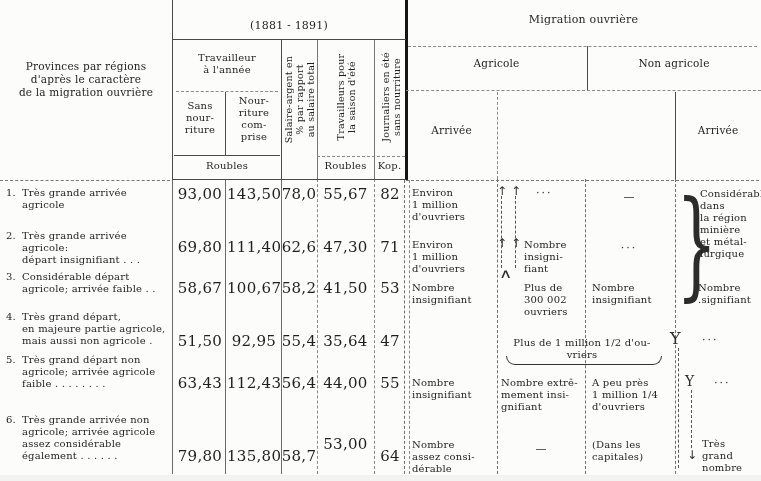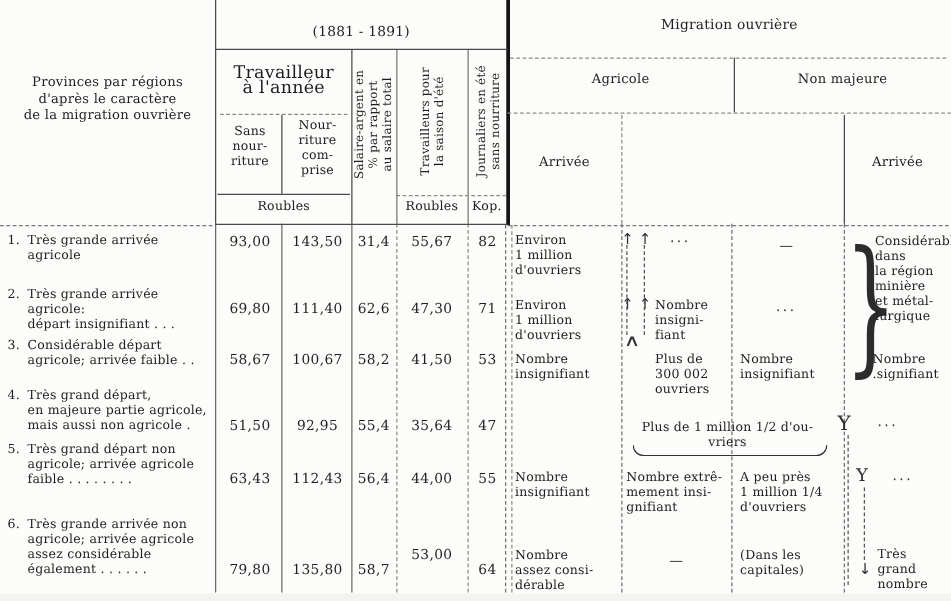--- a/index.html
+++ b/index.html
@@ -1,20 +1,20 @@
 <!DOCTYPE html>
 <html><head>
 <meta charset="utf-8">
 <style>
   html,body{margin:0;padding:0;background:#e8e8e6;}
   #screen{position:relative;width:761px;height:481px;background:#fcfcfa;overflow:hidden;
           font-family:"DejaVu Serif", serif;color:#1f1f1f;}
   .cell{position:absolute;font-size:10px;line-height:12px;white-space:pre-line;letter-spacing:.2px;}
   .c{text-align:center;}
-  .num{font-size:11px;text-align:center;letter-spacing:.3px;}
+  .num{font-size:15px;text-align:center;letter-spacing:.3px;}
   .hdr{font-size:10.5px;line-height:13px;}
   .title{font-size:11px;line-height:13px;}
   .vtext{position:absolute;transform:rotate(-90deg);transform-origin:center;text-align:center;
          white-space:pre-line;font-size:9.5px;line-height:11px;letter-spacing:.2px;}
   .vl{position:absolute;width:0;border-left:1px solid #4a4a4a;}
   .vld{position:absolute;width:0;border-left:1px dashed #8a8a86;}
   .hl{position:absolute;height:0;border-top:1px solid #4a4a4a;}
   .hld{position:absolute;height:0;border-top:1px dashed #8a8a86;}
   .thick{position:absolute;width:3px;background:#151515;}
   .arrow{position:absolute;font-family:"DejaVu Sans",sans-serif;font-size:12px;color:#2d2d2d;}
@@ -32,21 +32,21 @@
 <body>
 
 <div id="screen">
 
   <div class="cell c title" style="left:172px;top:19px;width:234px">(1881 - 1891)</div>
   <div class="cell c title" style="left:406px;top:13px;width:355px">Migration ouvrière</div>
   <div class="cell c hdr" style="left:4px;top:60px;width:164px">Provinces par régions
 d'après le caractère
 de la migration ouvrière</div>
 
-  <div class="cell c" style="left:174px;top:52px;width:106px;font-size:14px">Travailleur
+  <div class="cell c" style="left:174px;top:52px;width:106px;font-size:10px">Travailleur
 à l'année</div>
   <div class="cell c" style="left:176px;top:100px;width:48px">Sans
 nour-
 riture</div>
   <div class="cell c" style="left:228px;top:95px;width:52px">Nour-
 riture
 com-
 prise</div>
 
   <div class="vtext" style="left:251px;top:83px;width:96px">Salaire-argent en
@@ -55,21 +55,21 @@
   <div class="vtext" style="left:298px;top:86px;width:96px">Travailleurs pour
 la saison d'été</div>
   <div class="vtext" style="left:343px;top:86px;width:96px">Journaliers en été
 sans nourriture</div>
 
   <div class="cell c" style="left:174px;top:160px;width:106px">Roubles</div>
   <div class="cell c" style="left:317px;top:160px;width:57px">Roubles</div>
   <div class="cell c" style="left:374px;top:160px;width:31px">Kop.</div>
 
   <div class="cell c hdr" style="left:406px;top:57px;width:181px">Agricole</div>
-  <div class="cell c hdr" style="left:587px;top:57px;width:174px">Non majeure</div>
+  <div class="cell c hdr" style="left:587px;top:57px;width:174px">Non agricole</div>
   <div class="cell c hdr" style="left:406px;top:124px;width:91px">Arrivée</div>
   <div class="cell c hdr" style="left:675px;top:124px;width:86px">Arrivée</div>
 
   <div class="thick" style="left:405px;top:0;height:180px"></div>
   <div class="vl" style="left:172px;top:0;height:179px"></div>
   <div class="vl" style="left:225px;top:92px;height:63px"></div>
   <div class="vl" style="left:281px;top:40px;height:139px"></div>
   <div class="vl" style="left:317px;top:40px;height:139px;border-left-color:#777"></div>
   <div class="vl" style="left:374px;top:40px;height:139px;border-left-color:#777"></div>
   <div class="vl" style="left:587px;top:46px;height:44px"></div>
@@ -114,21 +114,21 @@
 agricole; arrivée agricole
 faible  .   .   .   .   .   .   .   .</div>
   <div class="cell" style="left:6px;top:414px">6.</div>
   <div class="cell" style="left:22px;top:414px;width:148px">Très grande arrivée non
 agricole; arrivée agricole
 assez considérable
 également  .   .   .   .   .   .</div>
 
   <div class="cell num" style="left:174px;top:188px;width:52px">93,00</div>
   <div class="cell num" style="left:227px;top:188px;width:54px">143,50</div>
-  <div class="cell num" style="left:281px;top:188px;width:36px">31,4</div>
+  <div class="cell num" style="left:281px;top:188px;width:36px">78,0</div>
   <div class="cell num" style="left:317px;top:188px;width:57px">55,67</div>
   <div class="cell num" style="left:374px;top:188px;width:32px">82</div>
 
   <div class="cell num" style="left:174px;top:241px;width:52px">69,80</div>
   <div class="cell num" style="left:227px;top:241px;width:54px">111,40</div>
   <div class="cell num" style="left:281px;top:241px;width:36px">62,6</div>
   <div class="cell num" style="left:317px;top:241px;width:57px">47,30</div>
   <div class="cell num" style="left:374px;top:241px;width:32px">71</div>
 
   <div class="cell num" style="left:174px;top:282px;width:52px">58,67</div>

